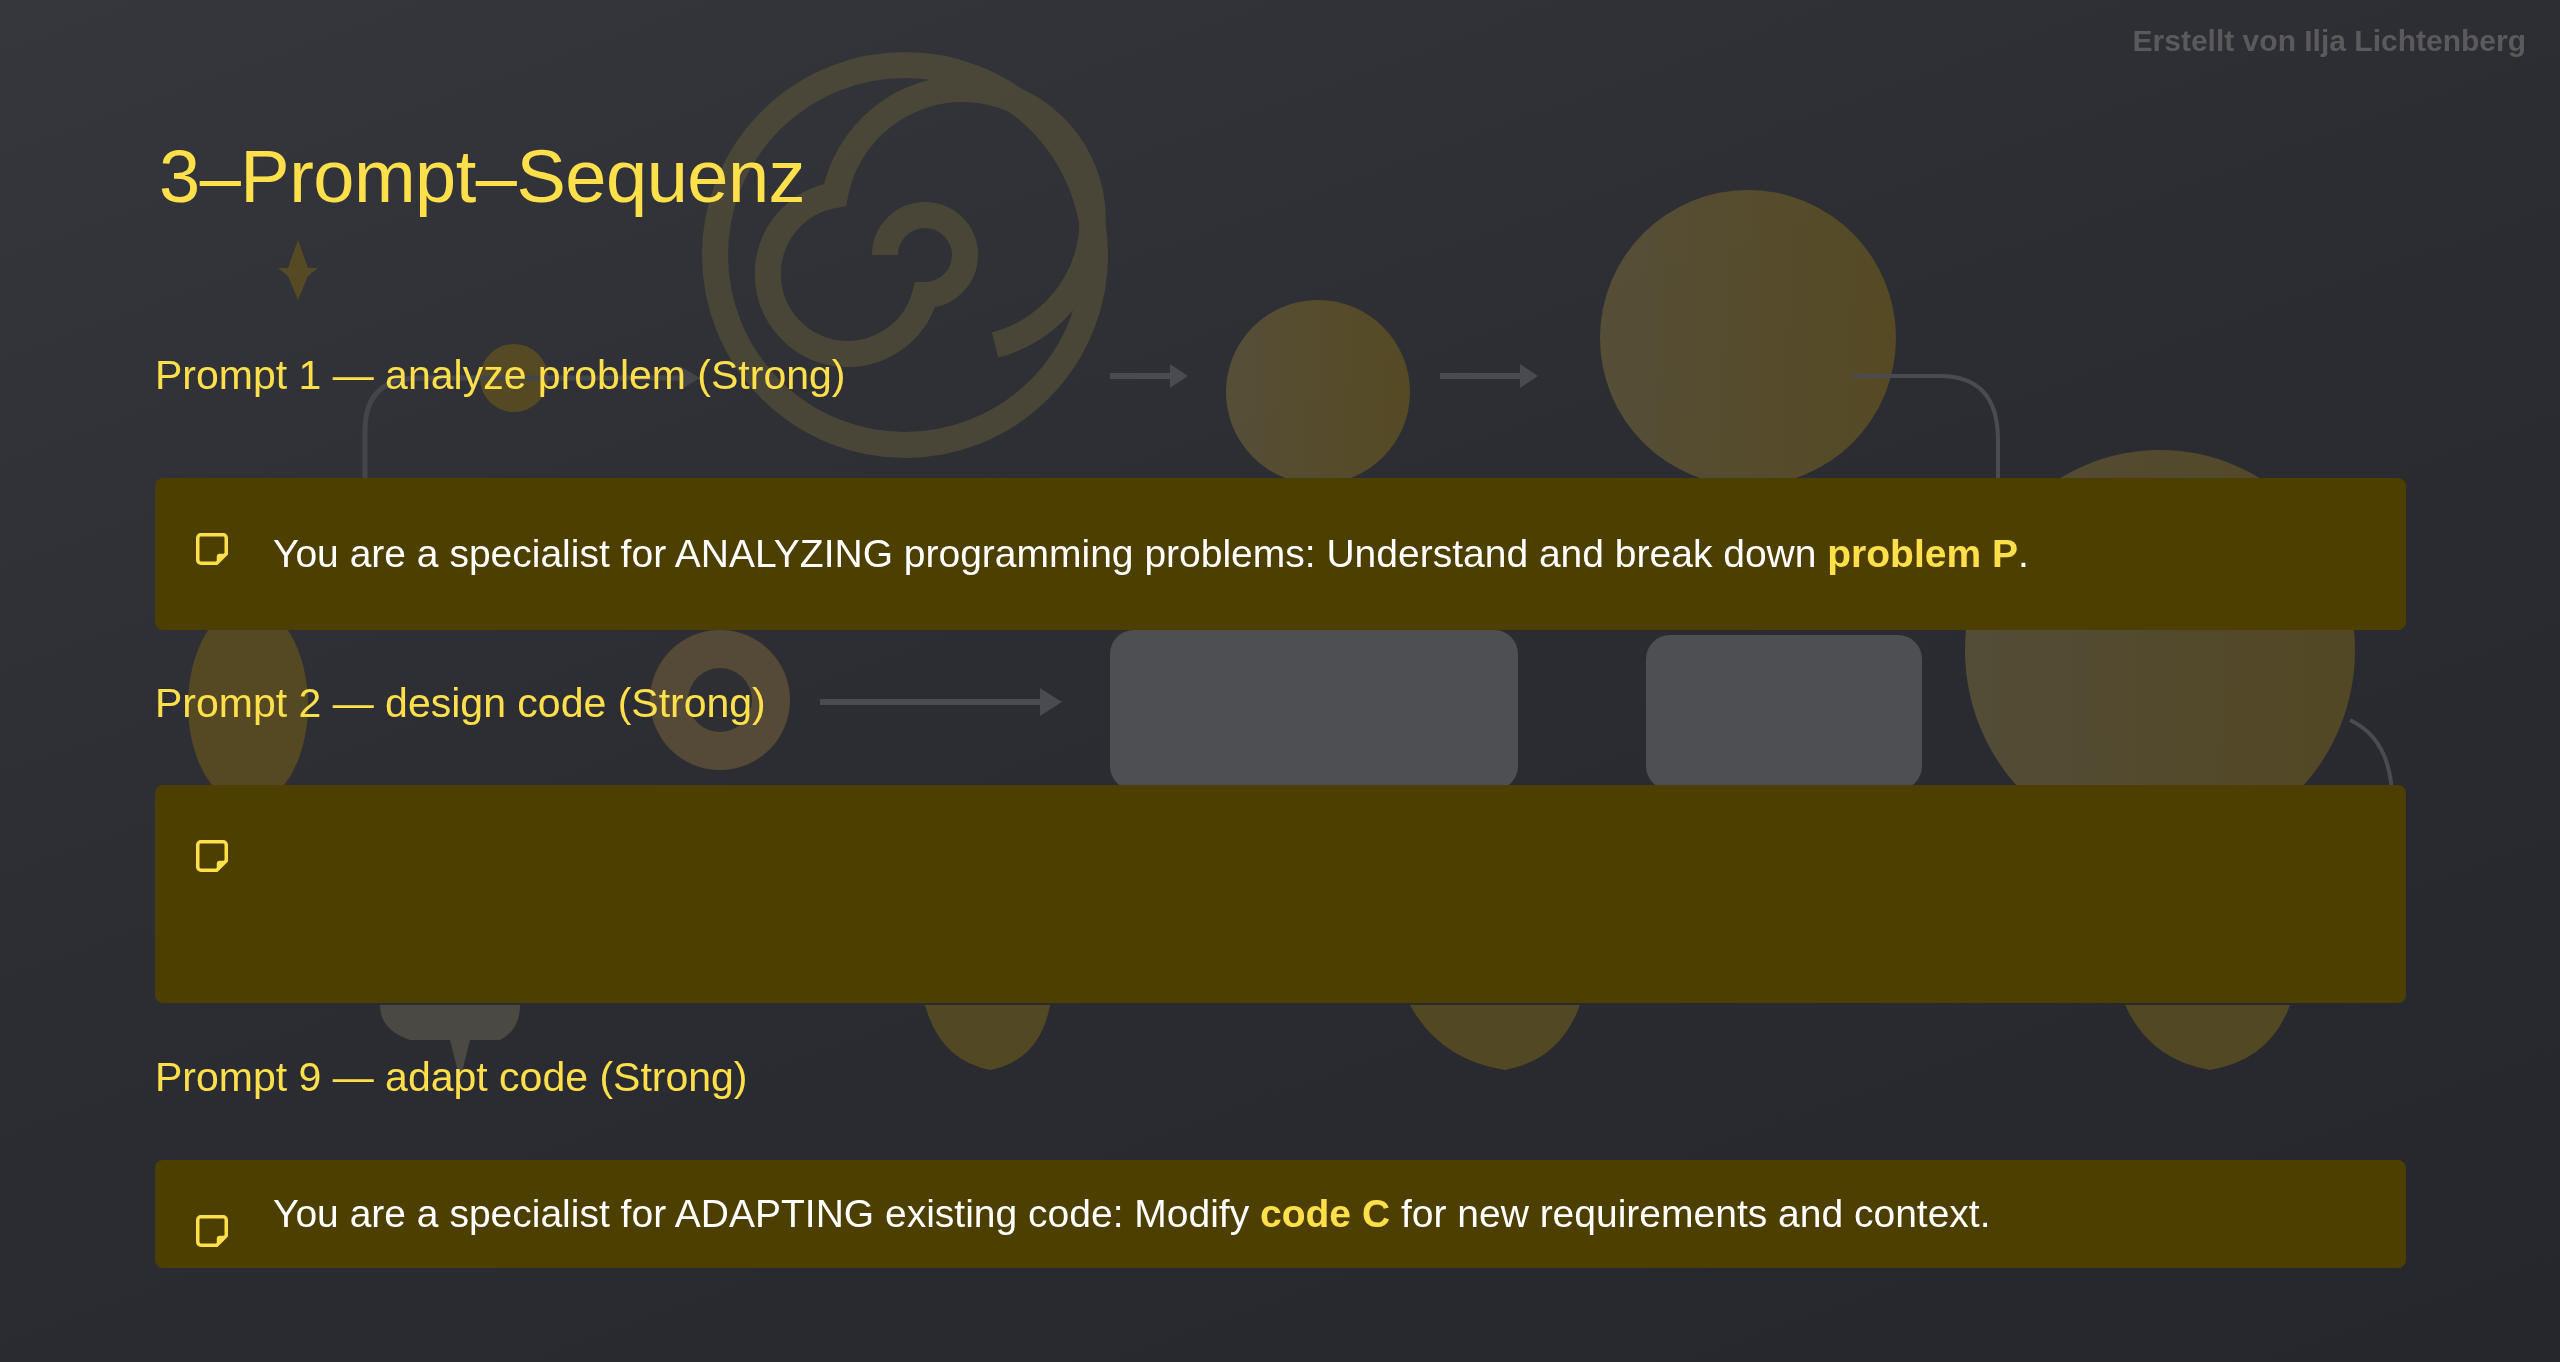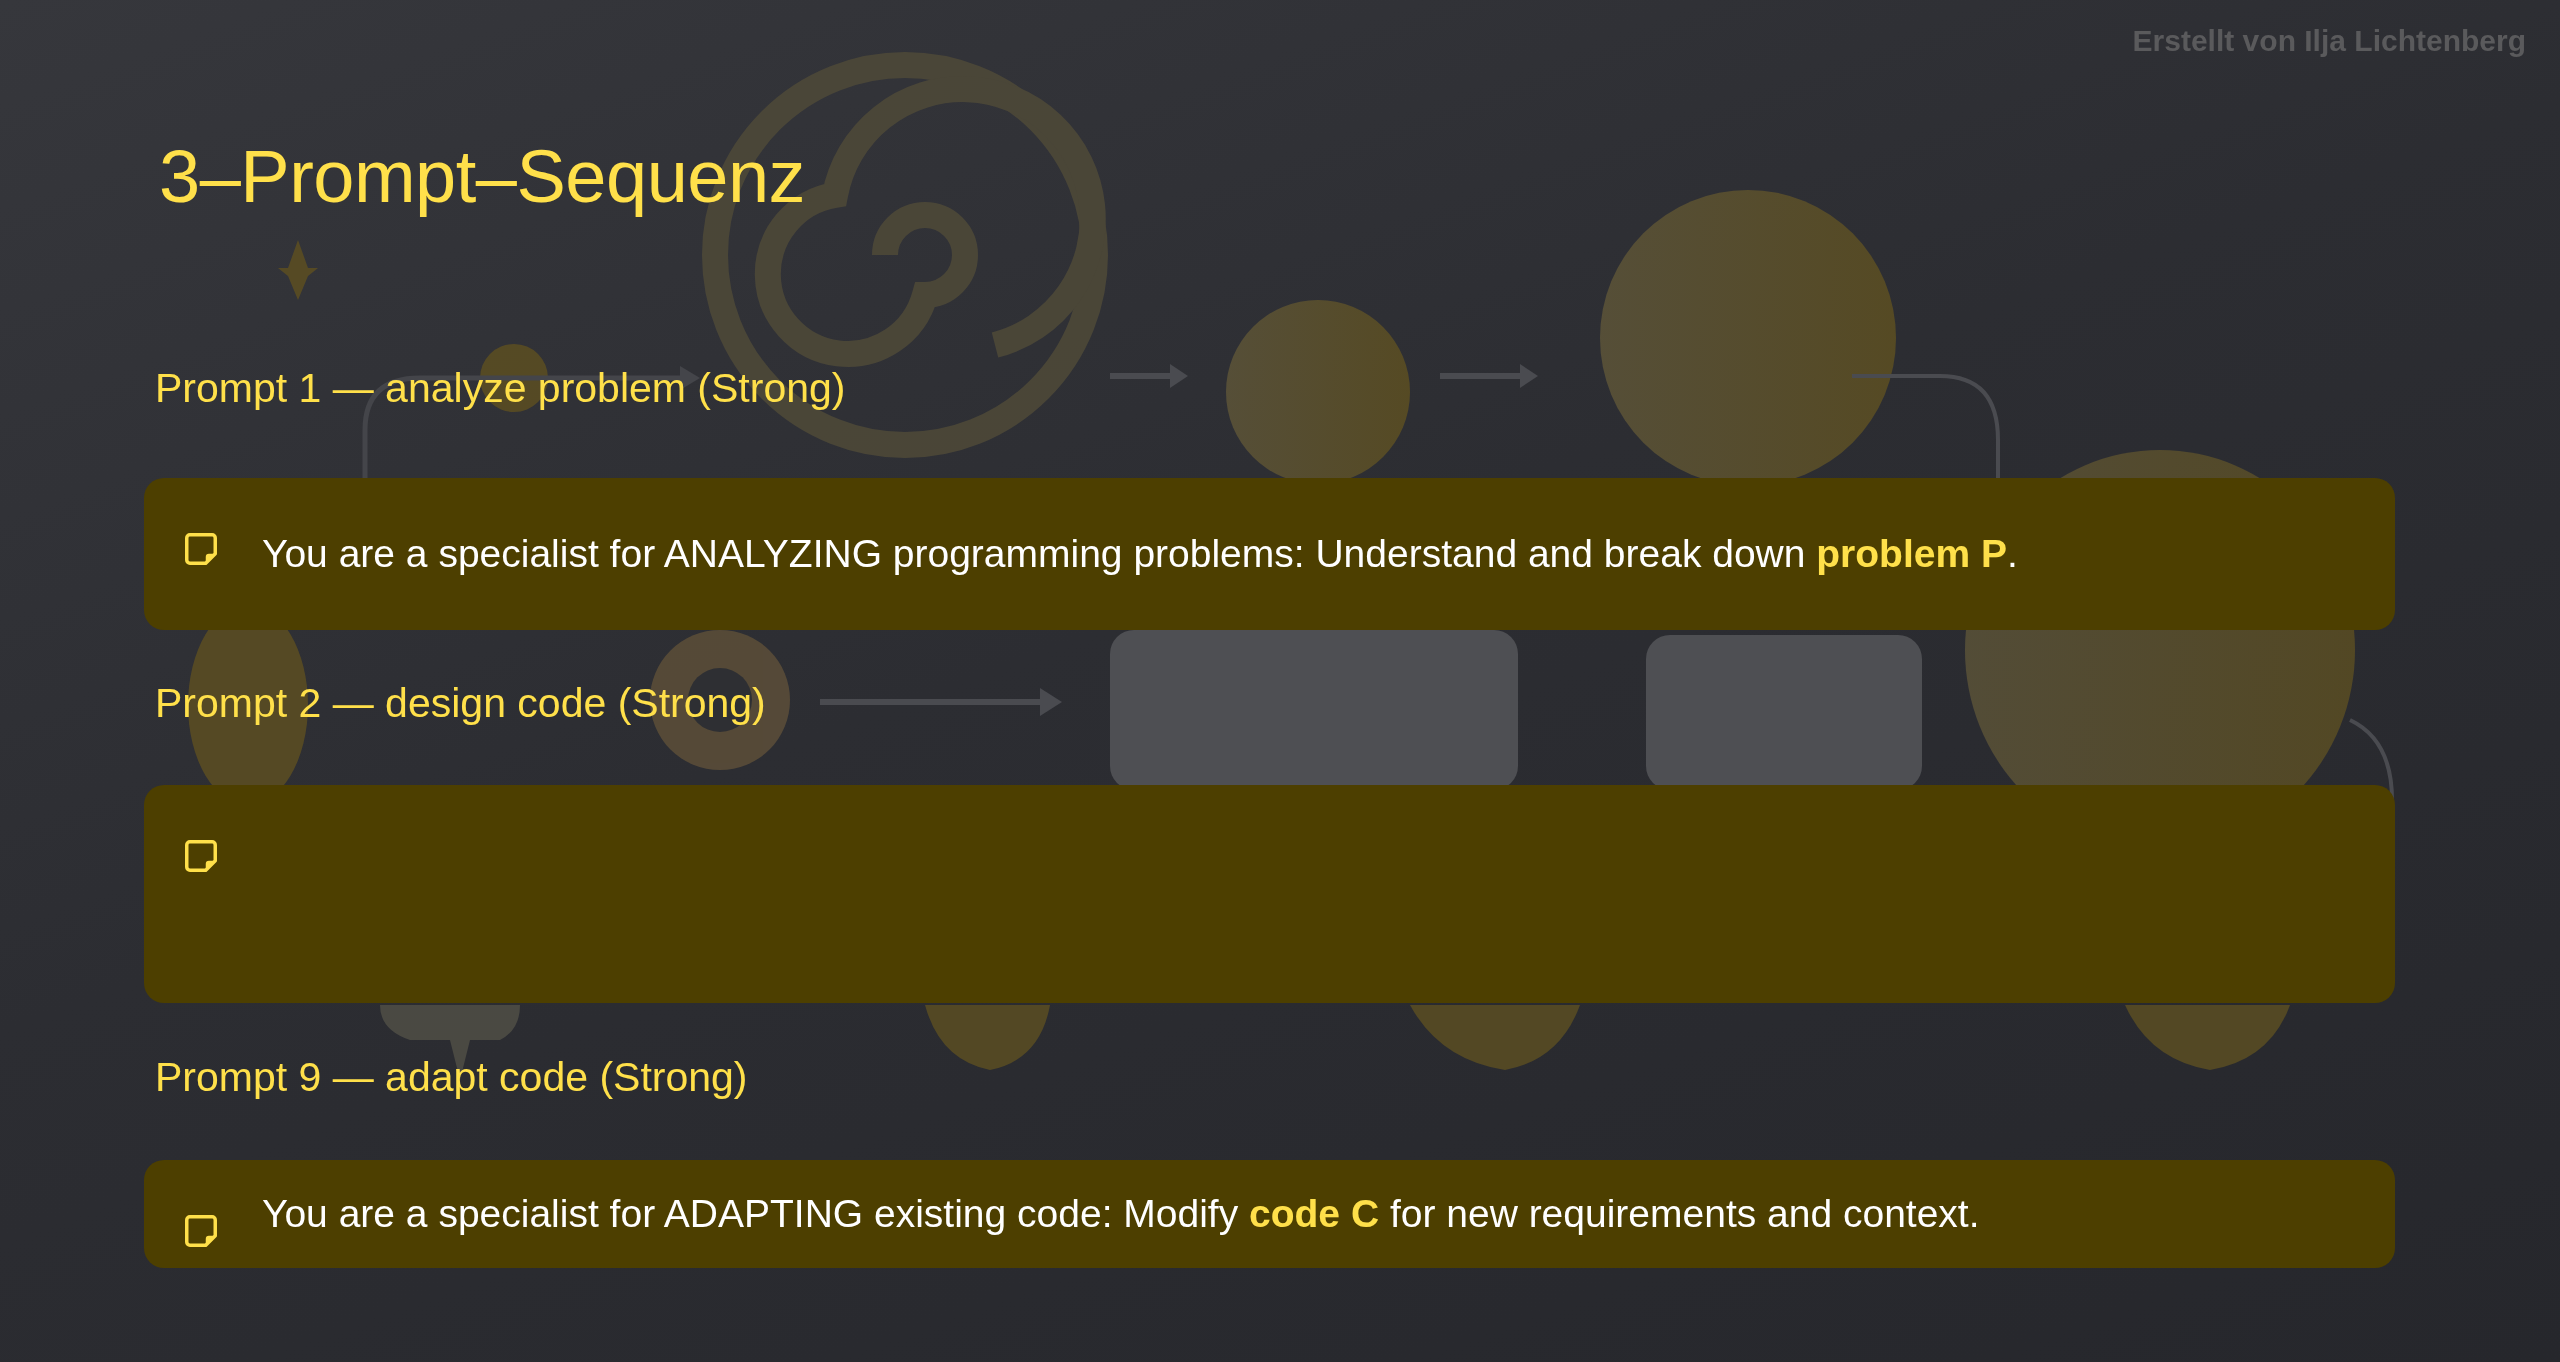--- a/index.html
+++ b/index.html
@@ -44,24 +44,24 @@
     position: absolute;
     left: 155px;
     margin: 0;
     color: #ffe04a;
     font-size: 41px;
     font-weight: normal;
     z-index: 2;
   }
   .prompt-box {
     position: absolute;
-    left: 144px;
+    left: 155px;
     width: 2251px;
     background: #4d3f00;
-    border-radius: 20px;
+    border-radius: 8px;
     z-index: 2;
     box-sizing: border-box;
     padding: 0 60px 0 118px;
     display: flex;
     align-items: center;
   }
   .note-icon {
     position: absolute;
     left: 38px;
     width: 38px;
@@ -125,21 +125,21 @@
   <path d="M380 1005 L520 1005 Q520 1030 500 1040 L470 1040 L460 1080 L450 1040 L410 1040 Q380 1030 380 1005 Z" fill="#4e4d45" opacity="0.9"></path>
   <path d="M925 1005 L1050 1005 Q1040 1060 990 1070 Q940 1060 925 1005 Z" fill="#5a4d22" opacity="0.85"></path>
   <path d="M1410 1005 L1580 1005 Q1560 1060 1505 1070 Q1440 1060 1410 1005 Z" fill="#5a4d22" opacity="0.85"></path>
   <path d="M2125 1005 L2290 1005 Q2270 1060 2210 1070 Q2150 1060 2125 1005 Z" fill="#5a4d22" opacity="0.85"></path>
 </svg>
 
 <div class="credit">Erstellt von Ilja Lichtenberg</div>
 
 <h1 class="title">3–Prompt–Sequenz</h1>
 
-<h2 class="section-heading" style="top:365px;">Prompt 1 — analyze problem (Strong)</h2>
+<h2 class="section-heading" style="top:352px;">Prompt 1 — analyze problem (Strong)</h2>
 <div class="prompt-box" style="top:478px; height:152px;">
   <svg class="note-icon" style="top:52px;" viewBox="0 0 24 24">
     <path d="M5 3 H19 A2 2 0 0 1 21 5 V15 L15 21 H5 A2 2 0 0 1 3 19 V5 A2 2 0 0 1 5 3 Z" fill="none" stroke="#ffe04a" stroke-width="2.2" stroke-linejoin="round"></path>
     <path d="M21 15 H17 A2 2 0 0 0 15 17 V21 Z" fill="#ffe04a"></path>
   </svg>
   <div class="prompt-text">
     <span>You are a specialist for ANALYZING programming problems: Understand and break down </span><span class="hl">problem P</span><span>.</span>
   </div>
 </div>
 

